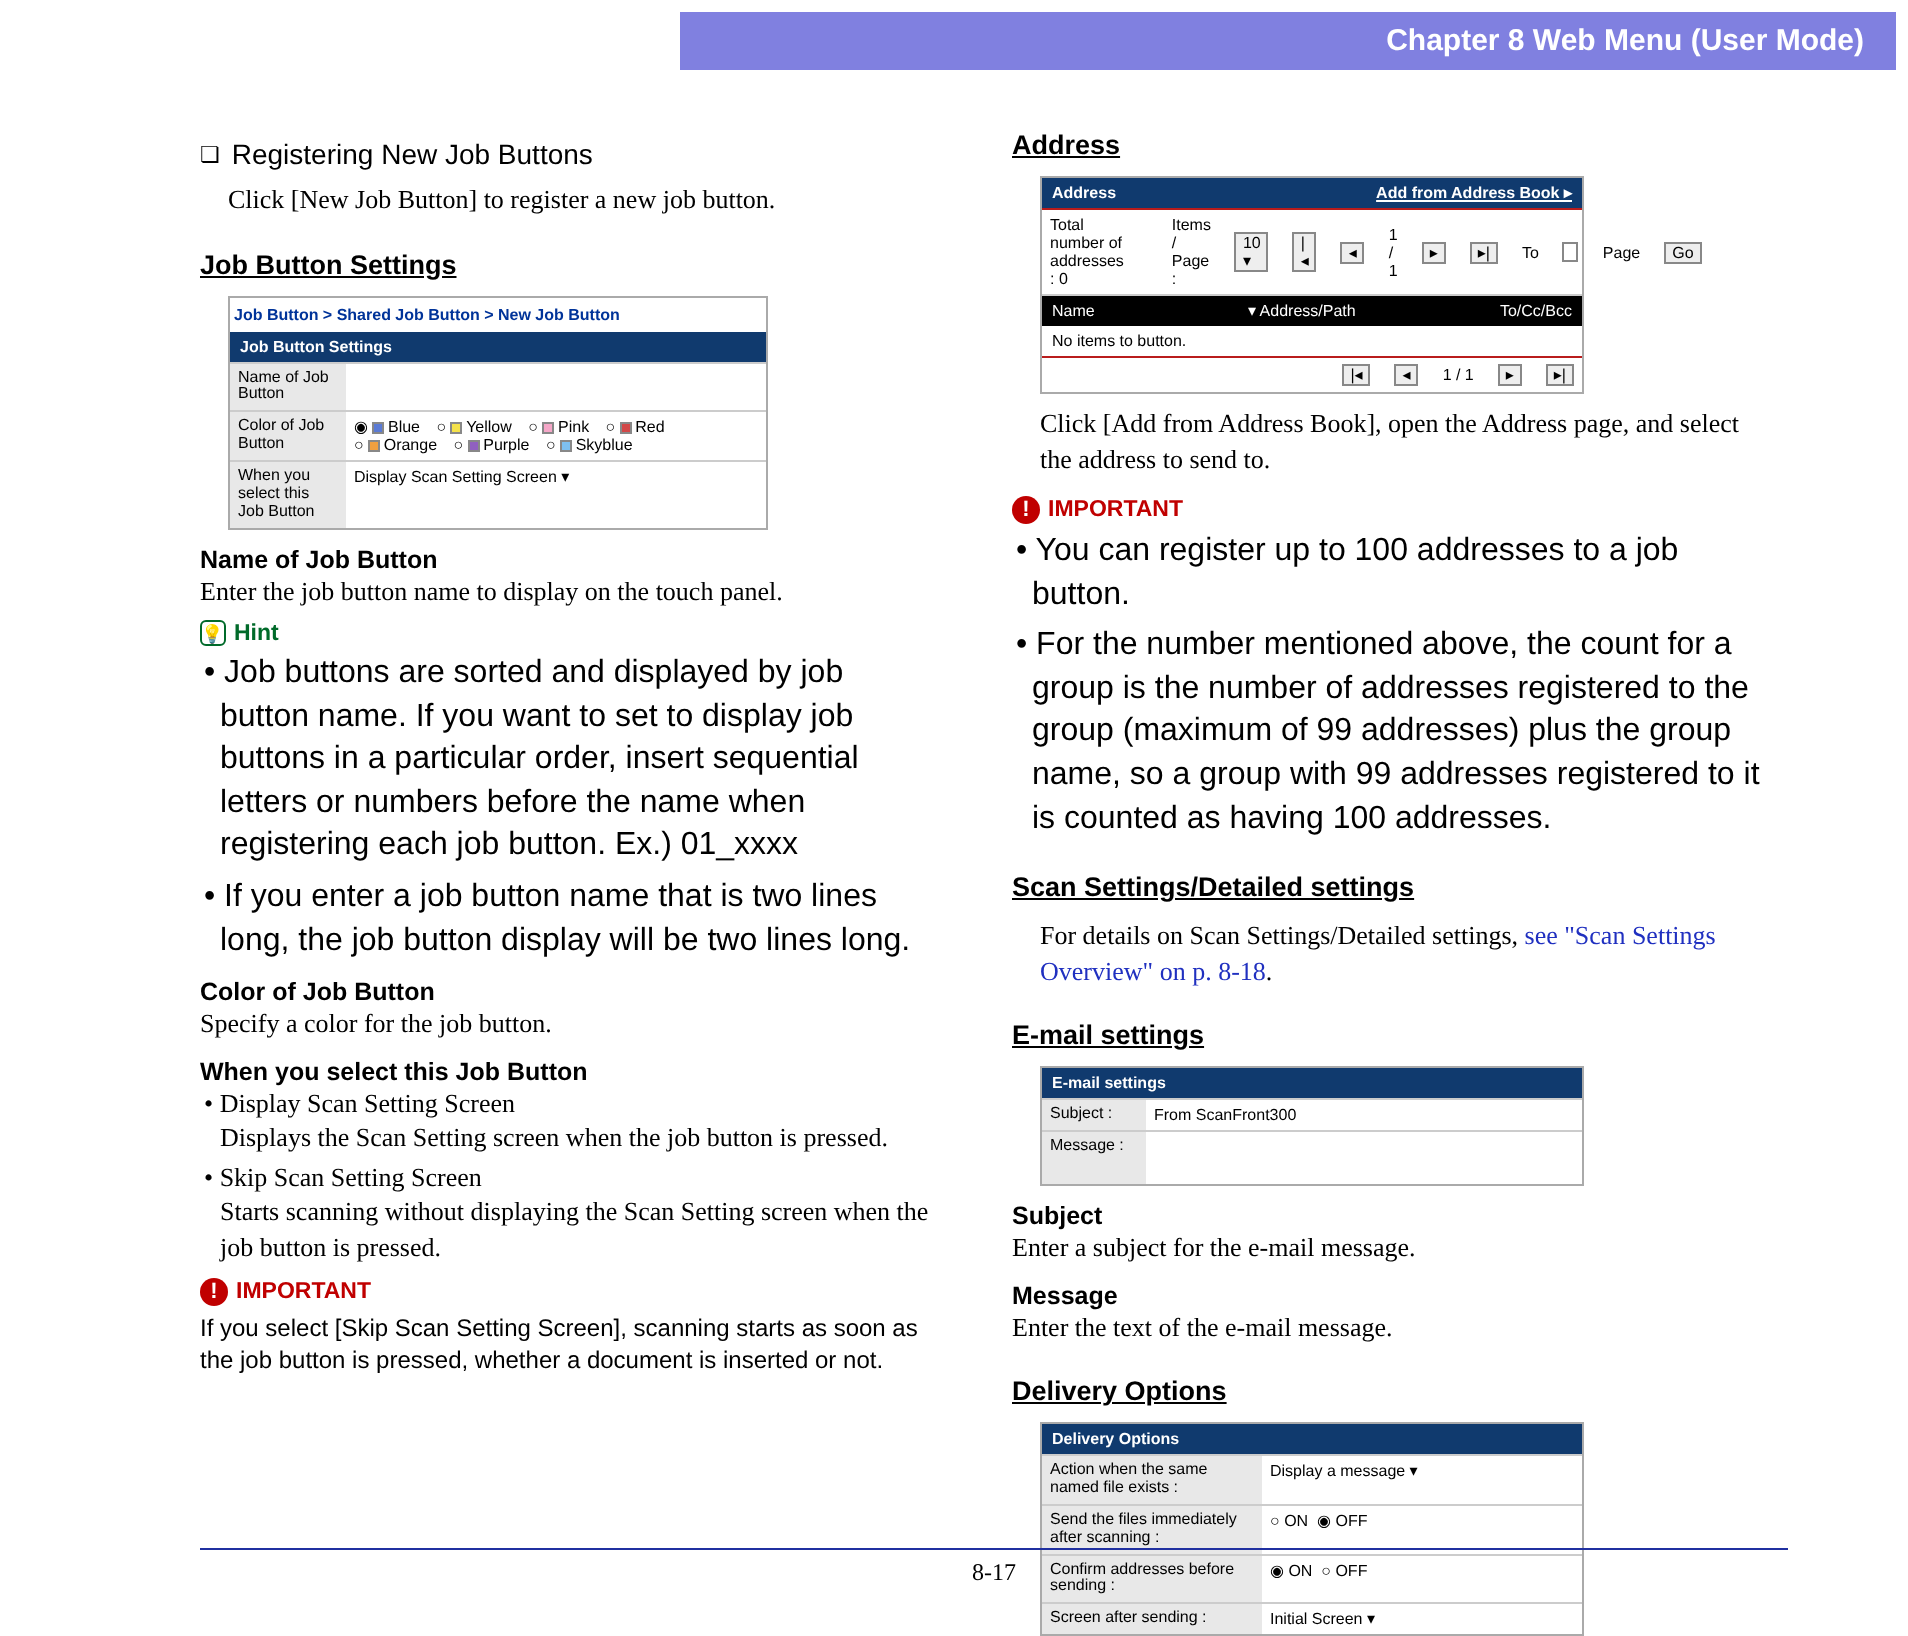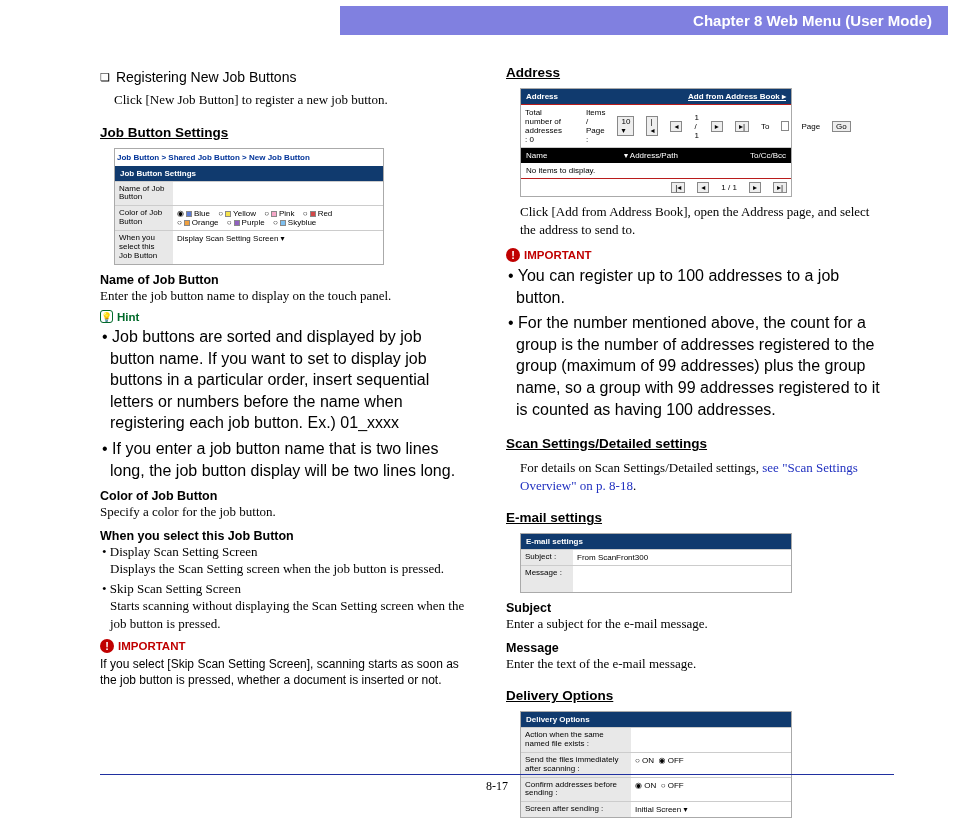--- a/index.html
+++ b/index.html
@@ -220,21 +220,21 @@
         <span>To</span>
         <span class="btn" style="width:18px;height:10px;background:#fff"></span>
         <span>Page</span>
         <span class="btn">Go</span>
       </div>
       <div class="addr-head">
         <span style="width:70px">Name</span>
         <span style="flex:1">▾  Address/Path</span>
         <span>To/Cc/Bcc</span>
       </div>
-      <div style="padding:3px 5px">No items to display.</div>
+      <div style="padding:3px 5px">No items to button.</div>
       <div class="addr-toolbar" style="justify-content:flex-end;border-bottom:none">
         <span class="btn">|◂</span>
         <span class="btn">◂</span>
         <span>1 / 1</span>
         <span class="btn">▸</span>
         <span class="btn">▸|</span>
       </div>
     </div>
 
     <div class="body-text">Click [Add from Address Book], open the Address page, and select the address to send to.</div>
@@ -274,20 +274,21 @@
     <div class="field-text">Enter the text of the e-mail message.</div>
 
     <div class="sub-heading">Delivery Options</div>
 
     <div class="screenshot-frame do-table" style="width:272px;">
       <div class="bar-dark">
           <span>Delivery Options</span>
         </div>
       <div class="form-row">
         <div class="lbl">Action when the same named file exists :</div>
+        <div class="val">Display a message  ▾</div>
       </div>
       <div class="form-row">
         <div class="lbl">Send the files immediately after scanning :</div>
         <div class="val">○ <span>ON</span>&nbsp;&nbsp;◉ <span>OFF</span></div>
       </div>
       <div class="form-row">
         <div class="lbl">Confirm addresses before sending :</div>
         <div class="val">◉ <span>ON</span>&nbsp;&nbsp;○ <span>OFF</span></div>
       </div>
       <div class="form-row">

